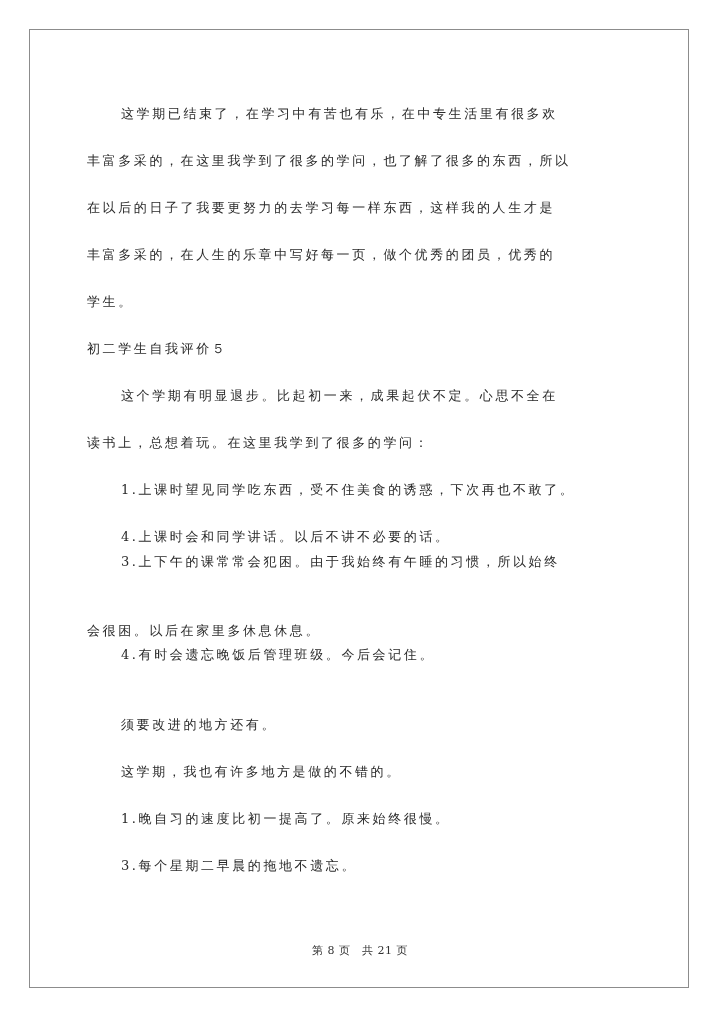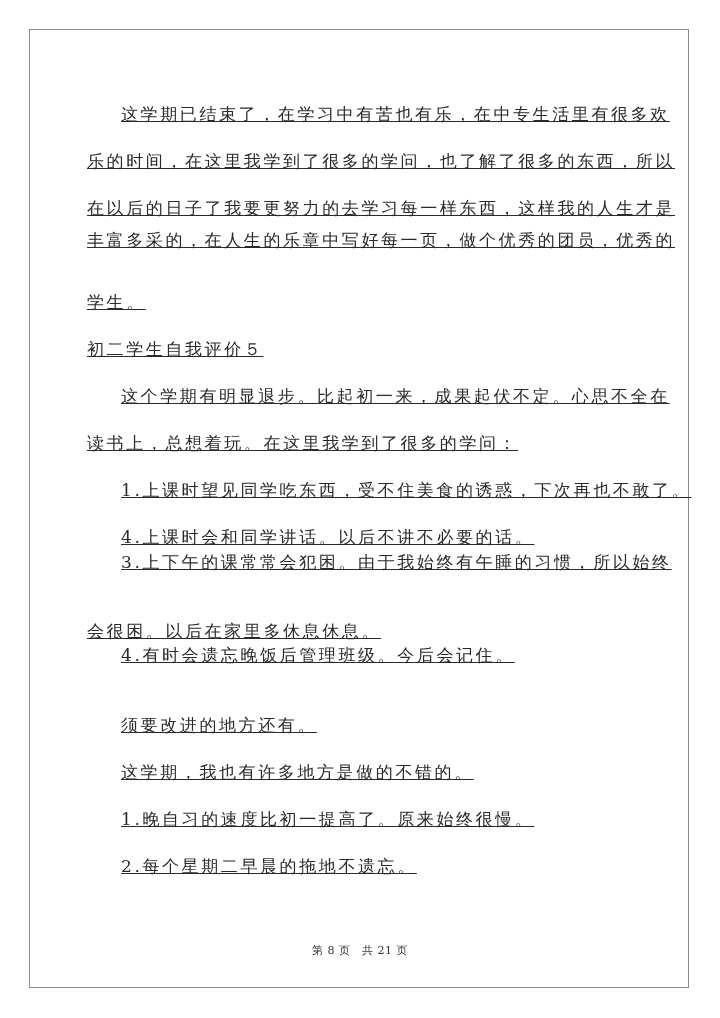--- a/index.html
+++ b/index.html
@@ -21,57 +21,56 @@
       top: 29px;
       width: 660px;
       height: 959px;
       border: 1px solid #8c8c8c;
       box-sizing: border-box;
       background: #ffffff;
     }
     .line {
       position: absolute;
       left: 87px;
-      font-size: 17px;
+      font-size: 13px;
       line-height: 20px;
       white-space: nowrap;
       letter-spacing: 2.6px;
       color: #2a2a2a;
-      text-decoration: underline;
     }
     .indent { left: 121px; }
     .footer {
       position: absolute;
       left: 0;
       width: 720px;
       top: 943px;
       text-align: center;
       font-size: 11px;
       color: #333333;
       letter-spacing: 0.5px;
     }
   </style>
 </head>
 <body>
 
 <div class="page"></div>
 
 <div>
   <div class="line indent" style="top:104px">这学期已结束了，在学习中有苦也有乐，在中专生活里有很多欢</div>
-  <div class="line" style="top:151px">乐的时间，在这里我学到了很多的学问，也了解了很多的东西，所以</div>
+  <div class="line" style="top:151px">丰富多采的，在这里我学到了很多的学问，也了解了很多的东西，所以</div>
   <div class="line" style="top:198px">在以后的日子了我要更努力的去学习每一样东西，这样我的人生才是</div>
-  <div class="line" style="top:230px">丰富多采的，在人生的乐章中写好每一页，做个优秀的团员，优秀的</div>
+  <div class="line" style="top:245px">丰富多采的，在人生的乐章中写好每一页，做个优秀的团员，优秀的</div>
   <div class="line" style="top:292px">学生。</div>
   <div class="line" style="top:339px">初二学生自我评价５</div>
   <div class="line indent" style="top:386px">这个学期有明显退步。比起初一来，成果起伏不定。心思不全在</div>
   <div class="line" style="top:433px">读书上，总想着玩。在这里我学到了很多的学问：</div>
   <div class="line indent" style="top:480px">1.上课时望见同学吃东西，受不住美食的诱惑，下次再也不敢了。</div>
   <div class="line indent" style="top:527px">4.上课时会和同学讲话。以后不讲不必要的话。</div>
   <div class="line indent" style="top:552px">3.上下午的课常常会犯困。由于我始终有午睡的习惯，所以始终</div>
   <div class="line" style="top:621px">会很困。以后在家里多休息休息。</div>
   <div class="line indent" style="top:645px">4.有时会遗忘晚饭后管理班级。今后会记住。</div>
   <div class="line indent" style="top:715px">须要改进的地方还有。</div>
   <div class="line indent" style="top:762px">这学期，我也有许多地方是做的不错的。</div>
   <div class="line indent" style="top:809px">1.晚自习的速度比初一提高了。原来始终很慢。</div>
-  <div class="line indent" style="top:856px">2.每个星期二早晨的拖地不遗忘。</div>
+  <div class="line indent" style="top:856px">3.每个星期二早晨的拖地不遗忘。</div>
 </div>
 
 <div class="footer">第 8 页　共 21 页</div>
 
 </body></html>

